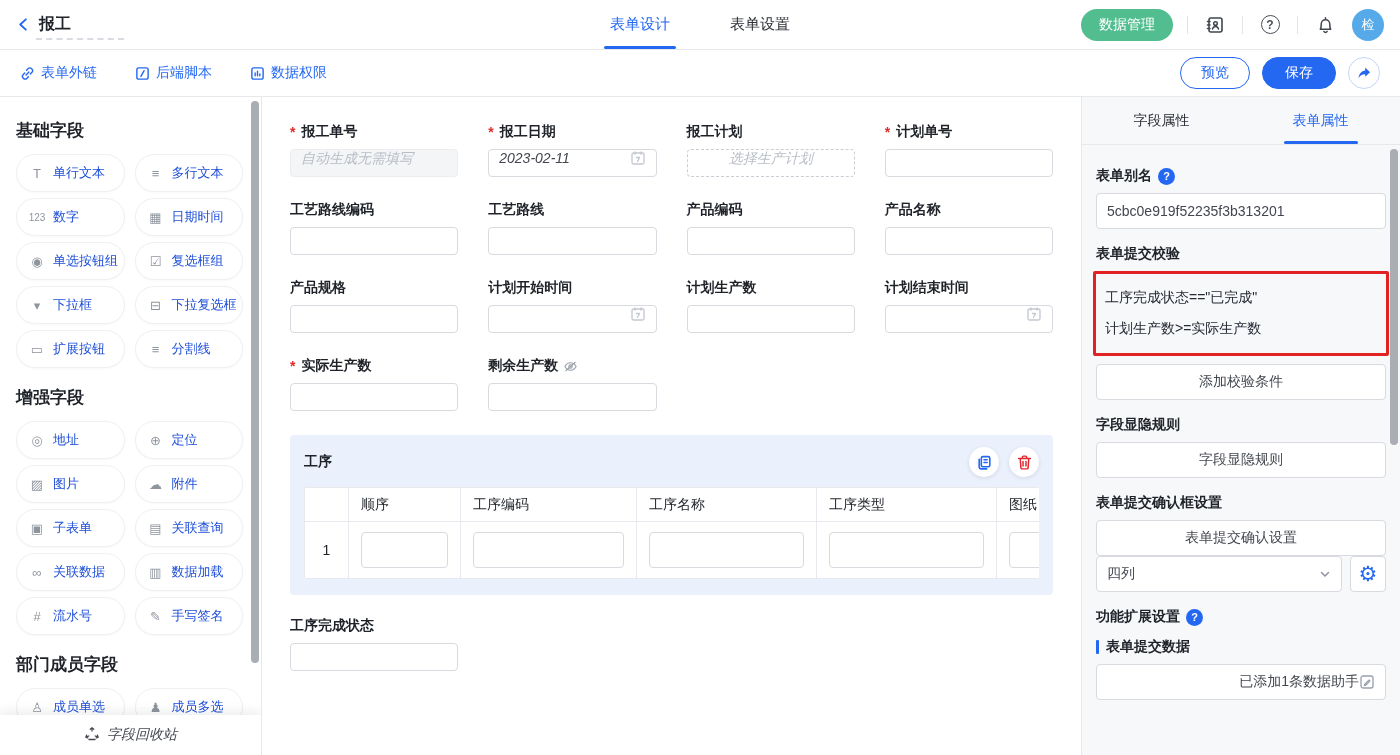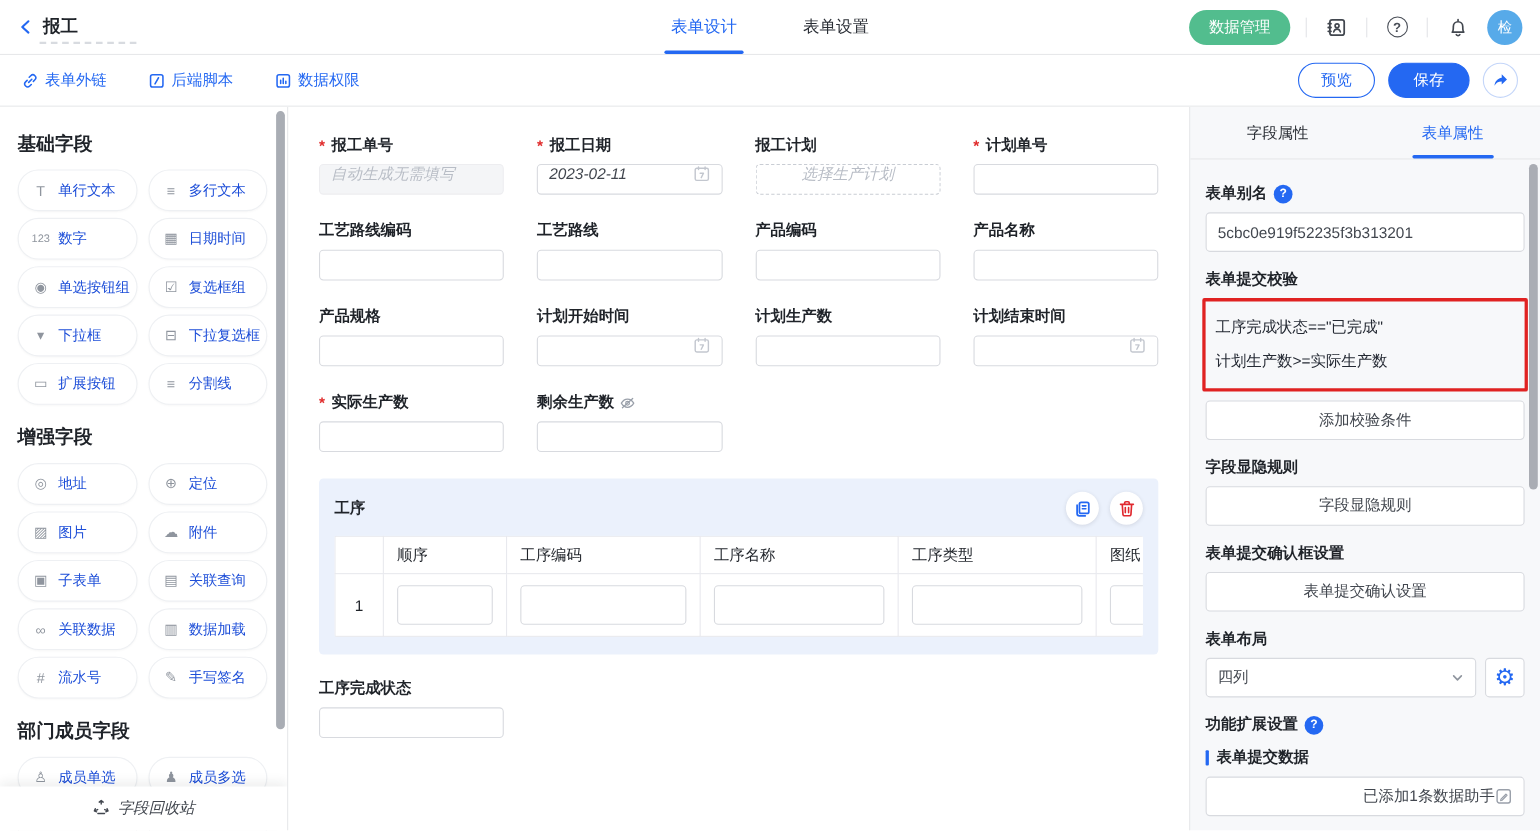--- a/index.html
+++ b/index.html
@@ -519,21 +519,20 @@
           <div class="rule-line">计划生产数&gt;=实际生产数</div>
         </div>
         <button class="p-btn">添加校验条件</button>
 
         <div class="p-sec-title mt16">字段显隐规则</div>
         <button class="p-btn">字段显隐规则</button>
 
         <div class="p-sec-title mt16">表单提交确认框设置</div>
         <button class="p-btn">表单提交确认设置</button>
 
-        <div class="p-sec-title mt16">表单布局</div>
         <div class="layout-row">
           <div class="p-select">
             <span>四列</span>
             <span class="chev">
                 <svg width="12" height="12" viewBox="0 0 12 12" fill="none">
                   <path d="M2.5 4.5 L6 8 L9.5 4.5" stroke="currentColor" stroke-width="1.5" stroke-linecap="round" stroke-linejoin="round"></path>
                 </svg>
               </span>
           </div>
           <div class="gear-btn">

